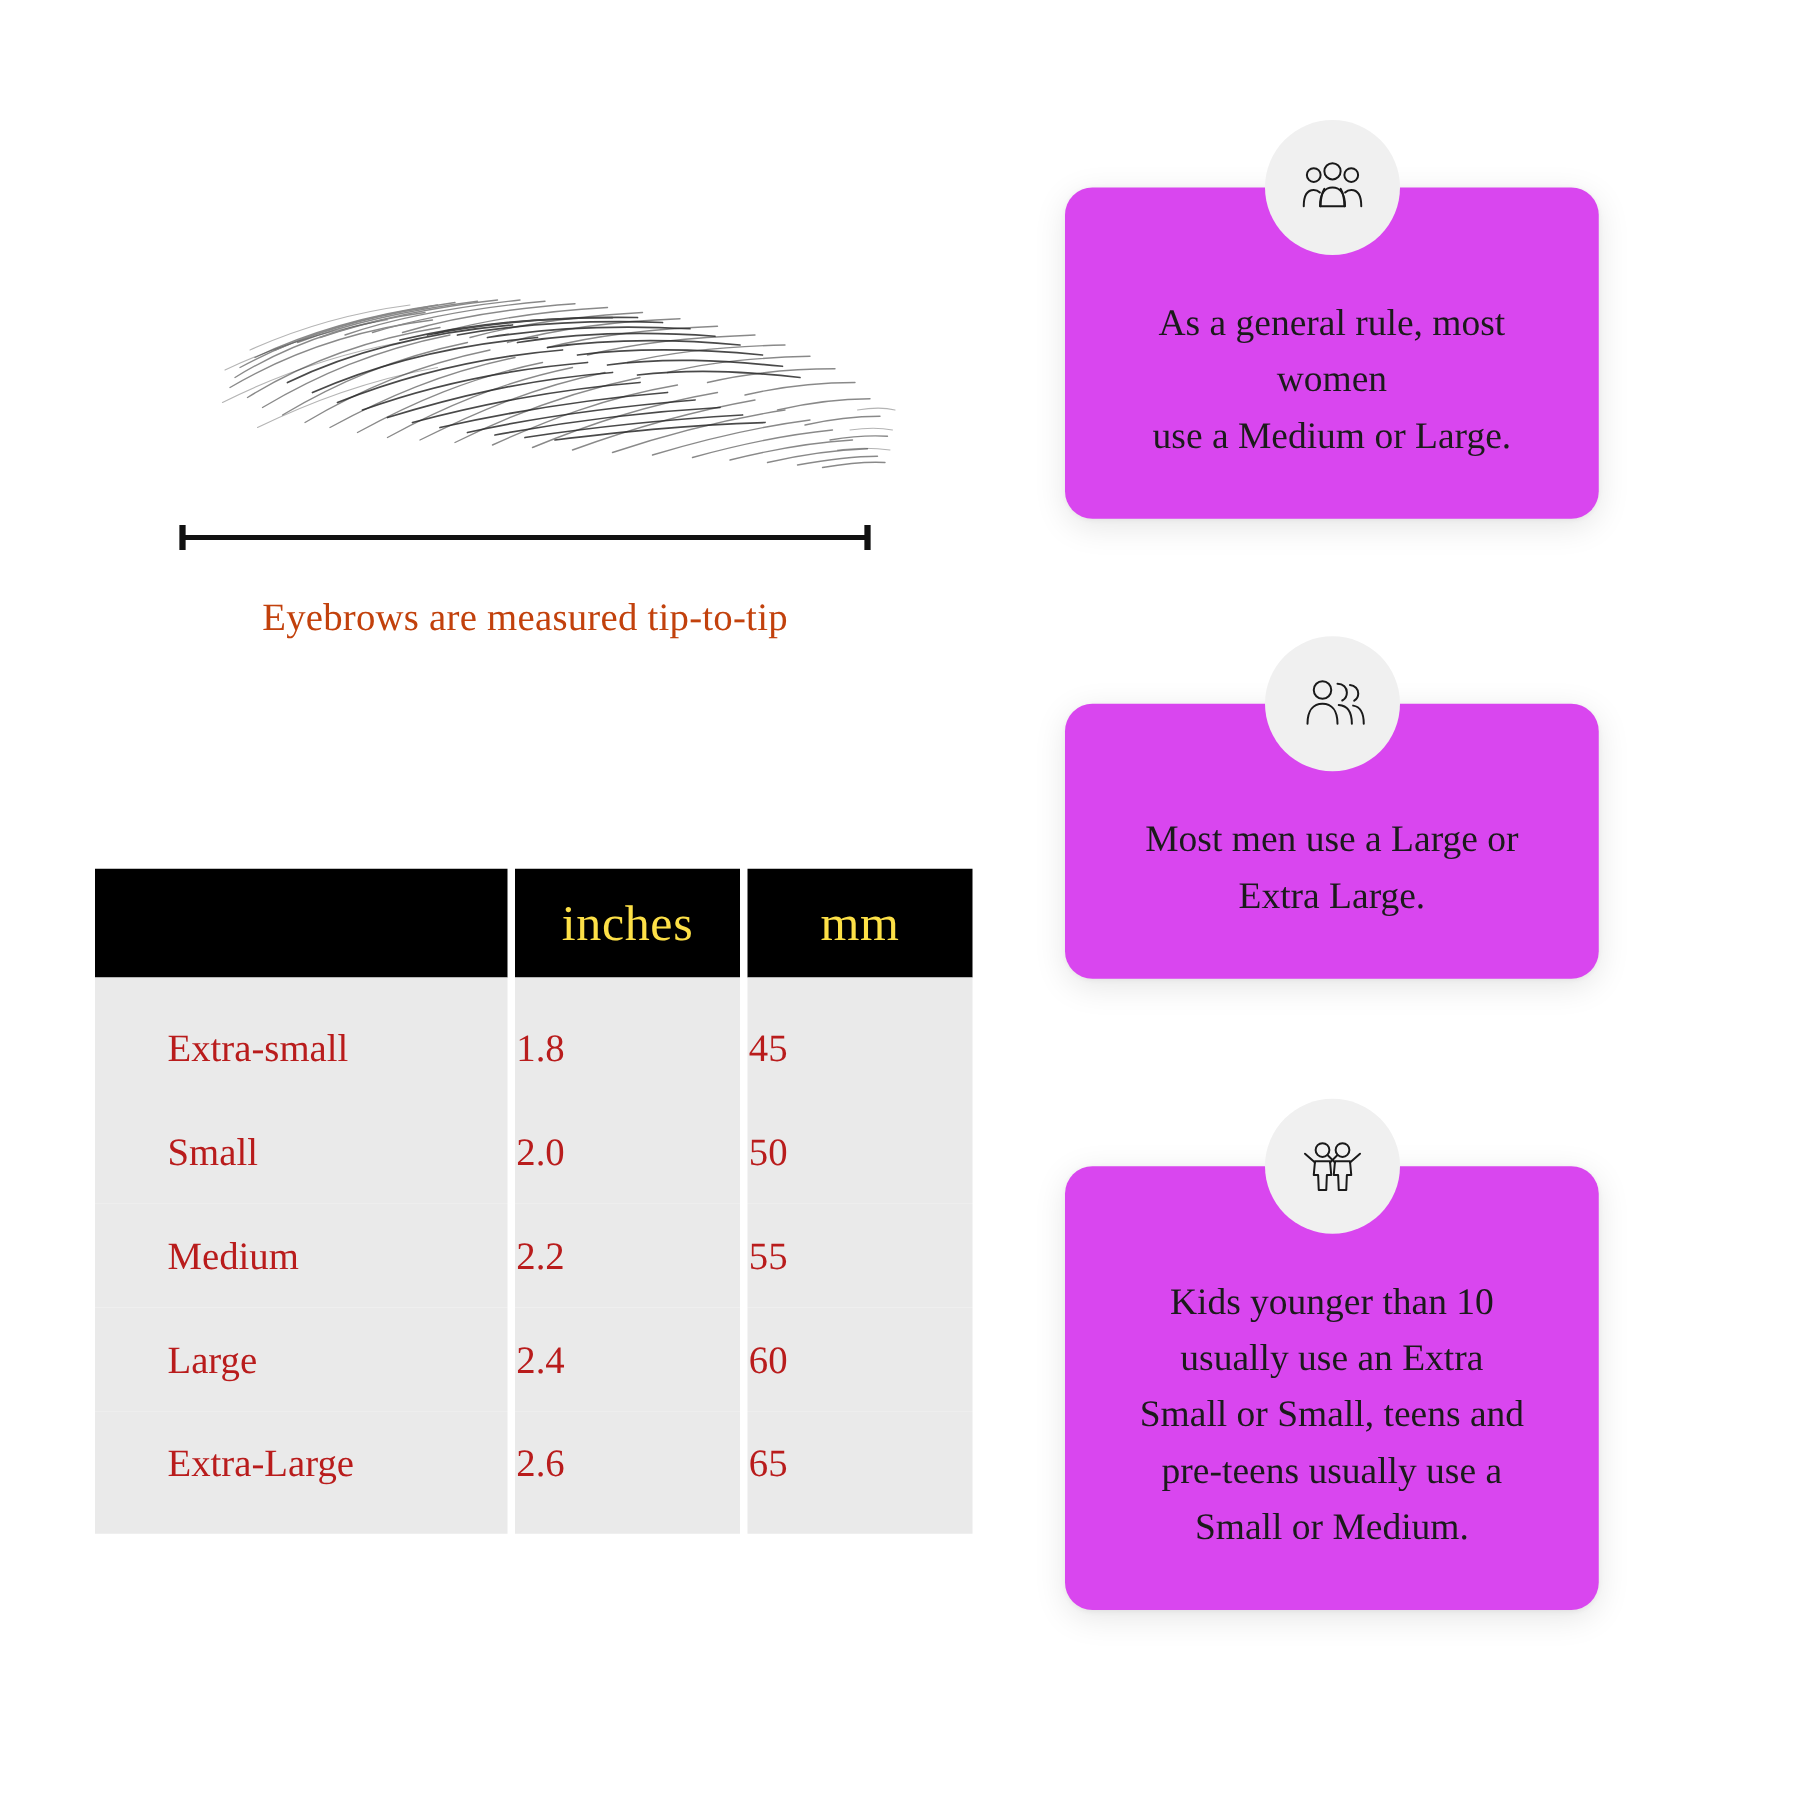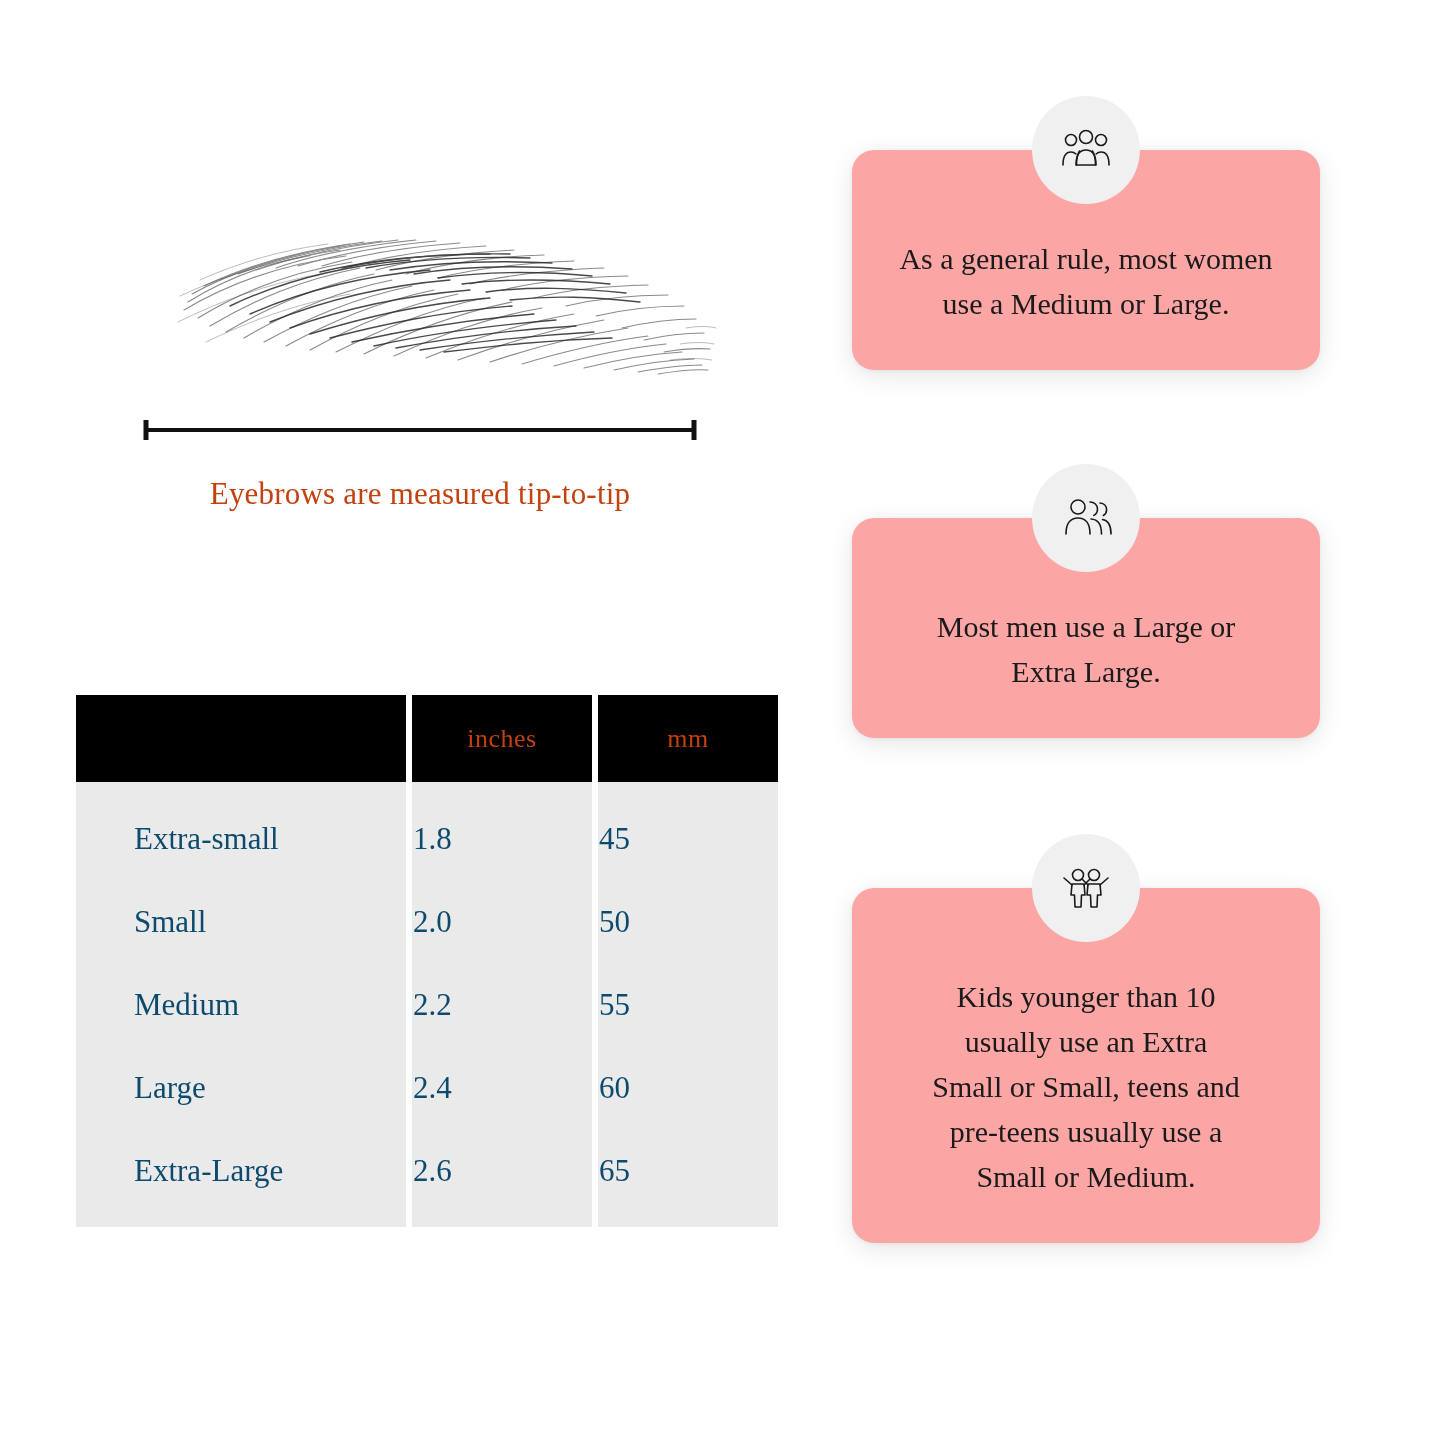--- a/index.html
+++ b/index.html
@@ -63,37 +63,37 @@
     position: absolute;
     left: 70px;
     top: 695px;
     width: 697px;
     border-collapse: separate;
     border-spacing: 6px 0;
     table-layout: fixed;
   }
   .size-table th {
     background: #000000;
-    color: #c2410c;
+    color: #fde047;
     font-weight: normal;
-    font-size: 26px;
+    font-size: 40px;
     height: 85px;
     vertical-align: middle;
     text-align: center;
     letter-spacing: .5px;
   }
   .size-table th.blank-head {
     text-align: left;
   }
   .size-table td {
     background: #eaeaea;
     font-size: 31px;
     height: 81px;
     vertical-align: middle;
-    color: #0c4a6e;
+    color: #b91c1c;
   }
   .size-table td.label-cell {
     text-align: left;
     padding-left: 58px;
   }
   .size-table td.num-cell {
     text-align: left;
   }
   .size-table col.c-label { width: 330px; }
   .size-table col.c-in { width: 180px; }
@@ -103,27 +103,27 @@
 
   
   .right-col {
     position: absolute;
     left: 820px;
     top: 150px;
     width: 570px;
   }
   .note-card {
     position: relative;
-    background: #fca5a5;
+    background: #d946ef;
     border-radius: 22px;
     box-shadow: 0 6px 26px rgba(0,0,0,0.10), 0 1px 4px rgba(0,0,0,0.05);
     padding: 86px 40px 44px 40px;
     margin-bottom: 96px;
     box-sizing: border-box;
-    width: 468px;
+    width: 427px;
     margin-left: 32px;
   }
   .note-card .note-text {
     text-align: center;
     font-size: 30px;
     line-height: 1.5;
     color: #1b1b1b;
   }
   .note-icon {
     position: absolute;

